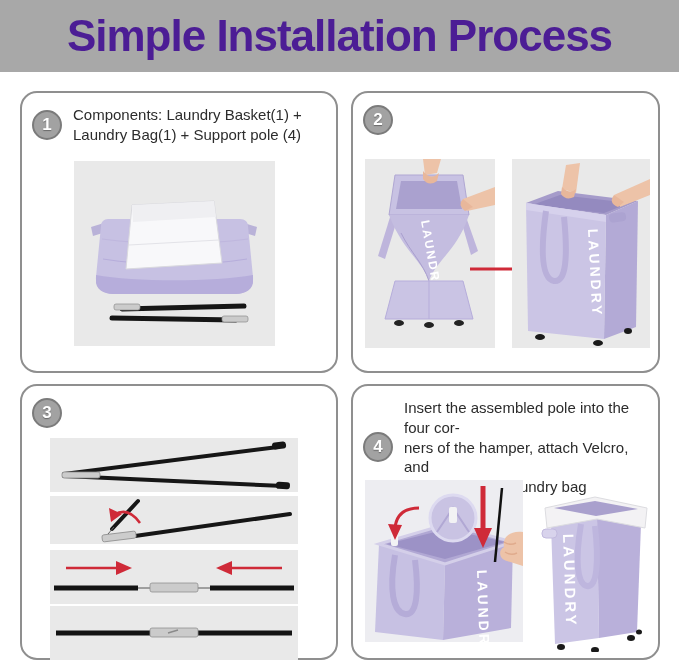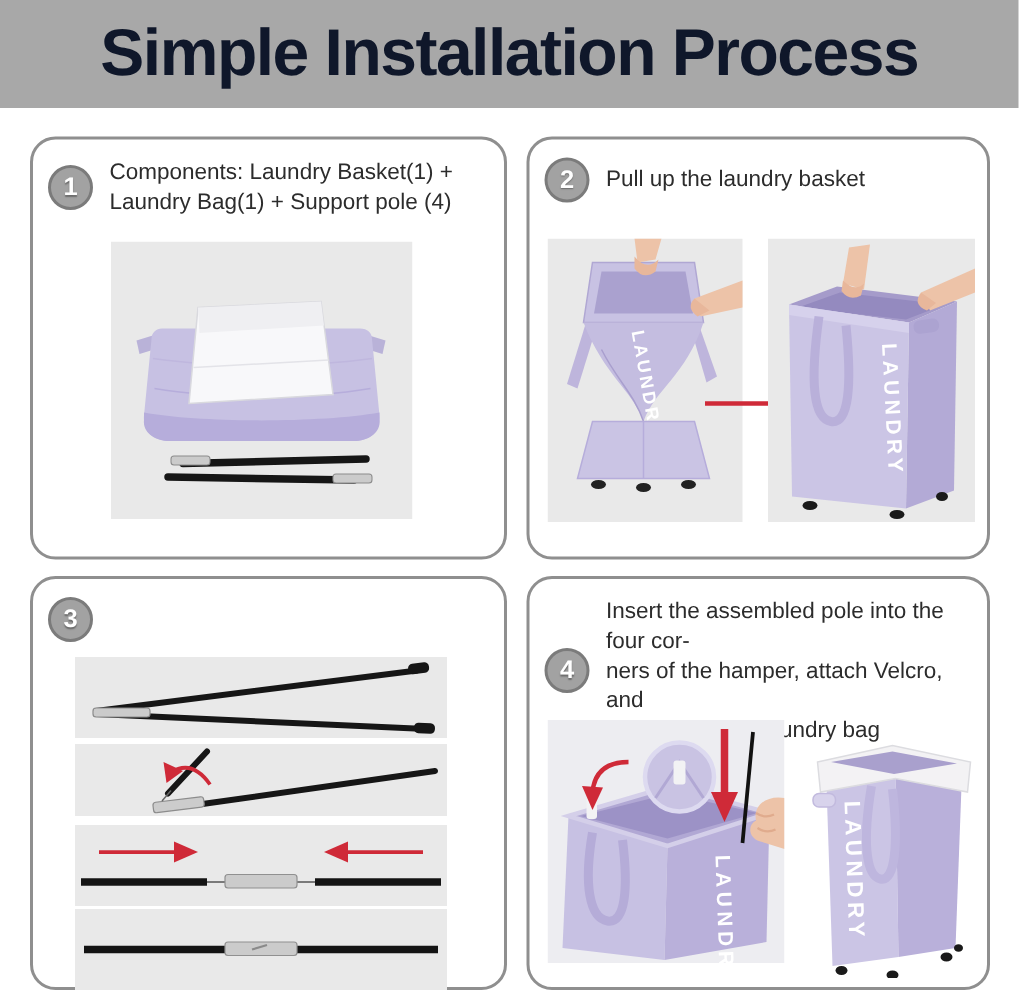--- a/index.html
+++ b/index.html
@@ -1,21 +1,21 @@
 <!DOCTYPE html>
 <html><head>
 <meta charset="utf-8">
 <style>
   html,body{margin:0;padding:0;background:#ffffff;}
   body{width:679px;height:672px;position:relative;font-family:"Liberation Sans",sans-serif;overflow:hidden;}
   *{box-sizing:border-box;}
 
   .banner{position:absolute;left:0;top:0;width:679px;height:72px;background:#a8a8a8;
           display:flex;align-items:center;justify-content:center;}
-  .banner h1{margin:0;color:#0f172a;font-size:44px;font-weight:bold;letter-spacing:-1px;white-space:nowrap;}
+  .banner h1{margin:0;color:#4c1d95;font-size:44px;font-weight:bold;letter-spacing:-1px;white-space:nowrap;}
 
   .panel{position:absolute;background:#ffffff;border:2px solid #8f8f8f;border-radius:17px;}
   .panel-1{left:20px;top:91px;width:318px;height:282px;}
   .panel-2{left:351px;top:91px;width:309px;height:282px;}
   .panel-3{left:20px;top:384px;width:318px;height:276px;}
   .panel-4{left:351px;top:384px;width:309px;height:276px;}
 
   .step-head{display:flex;align-items:center;gap:11px;padding:12px 10px 0 10px;}
   .badge{flex:0 0 auto;width:30px;height:30px;border-radius:50%;background:#a2a2a2;border:2px solid #7b7b7b;
          color:#ffffff;font-weight:bold;font-size:17px;display:flex;align-items:center;justify-content:center;
@@ -65,21 +65,20 @@
         <rect x="40" y="143" width="26" height="6" rx="2" fill="#cbcbcb" stroke="#8c8c8c" stroke-width="0.7"></rect>
         <line x1="38" y1="157" x2="162" y2="159" stroke="#161616" stroke-width="5" stroke-linecap="round"></line>
         <rect x="148" y="155" width="26" height="6" rx="2" fill="#cbcbcb" stroke="#8c8c8c" stroke-width="0.7"></rect>
       </g>
     </svg>
   </section>
 
   <section class="panel panel-2">
     <div class="step-head">
       <div class="badge">2</div>
-      <p class="step-text">Pull up the laundry basket</p>
     </div>
     <svg class="photo p2-photo" width="285" height="189" viewBox="0 0 285 189">
 
       <g>
         <rect width="130" height="189" fill="#e9e9e9"></rect>
         <path d="M26,55 L13,97 L20,100 L33,58 Z" fill="#beb5dc"></path>
         <path d="M100,55 L113,92 L106,96 L95,58 Z" fill="#beb5dc"></path>
         <path d="M30,16 L98,16 L104,56 L24,56 Z" fill="#c8c2e3" stroke="#b0a7d3" stroke-width="1"></path>
         <path d="M36,22 L92,22 L97,50 L31,50 Z" fill="#aaa1cf"></path>
         <path d="M24,56 L104,56 C92,92 72,100 64,122 C56,100 38,92 24,56 Z" fill="#c4bde0"></path>

